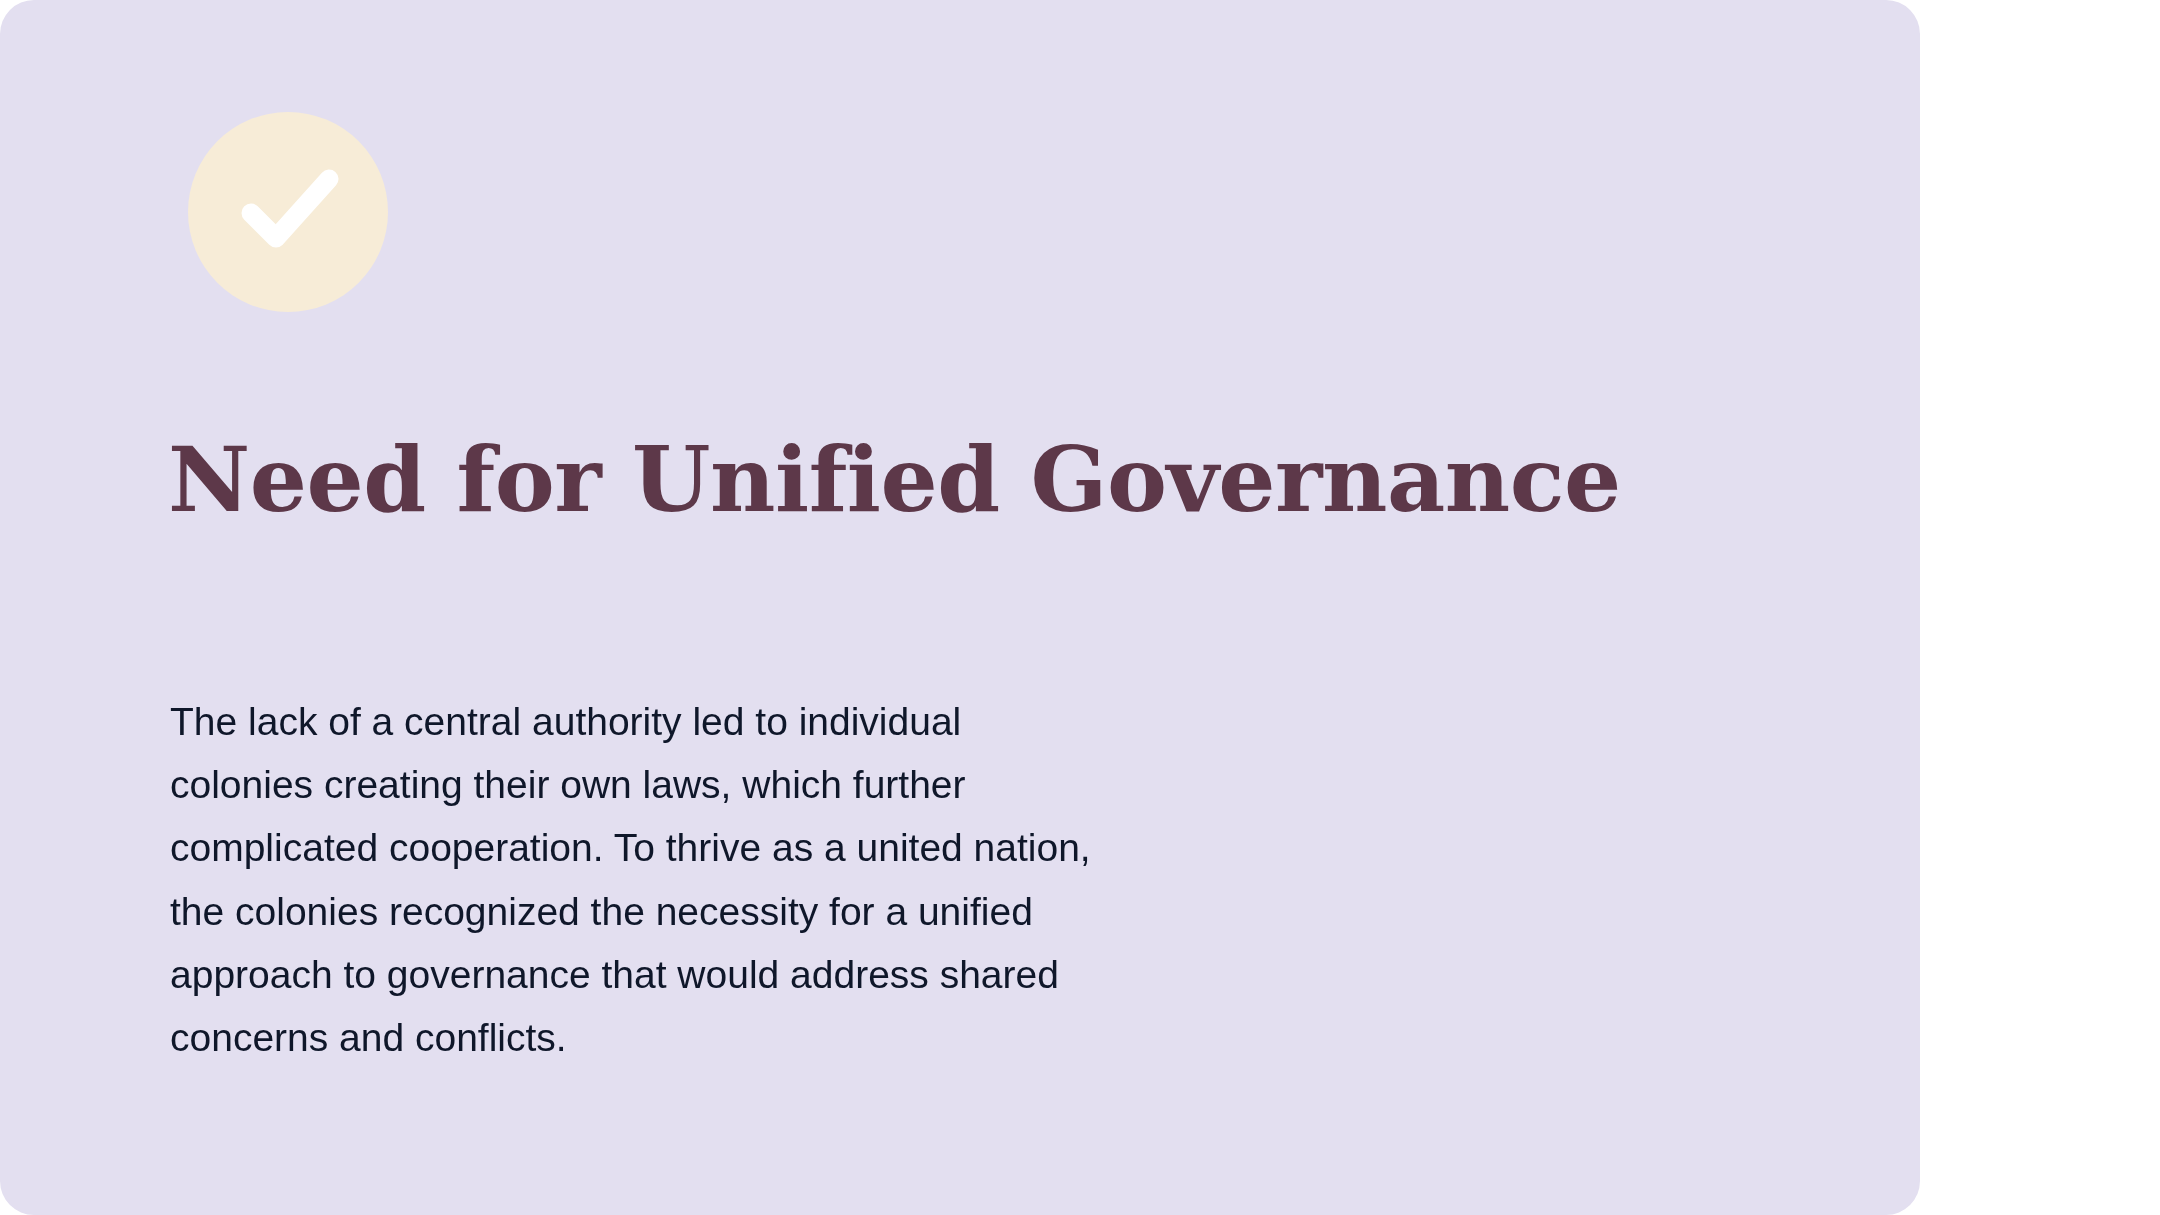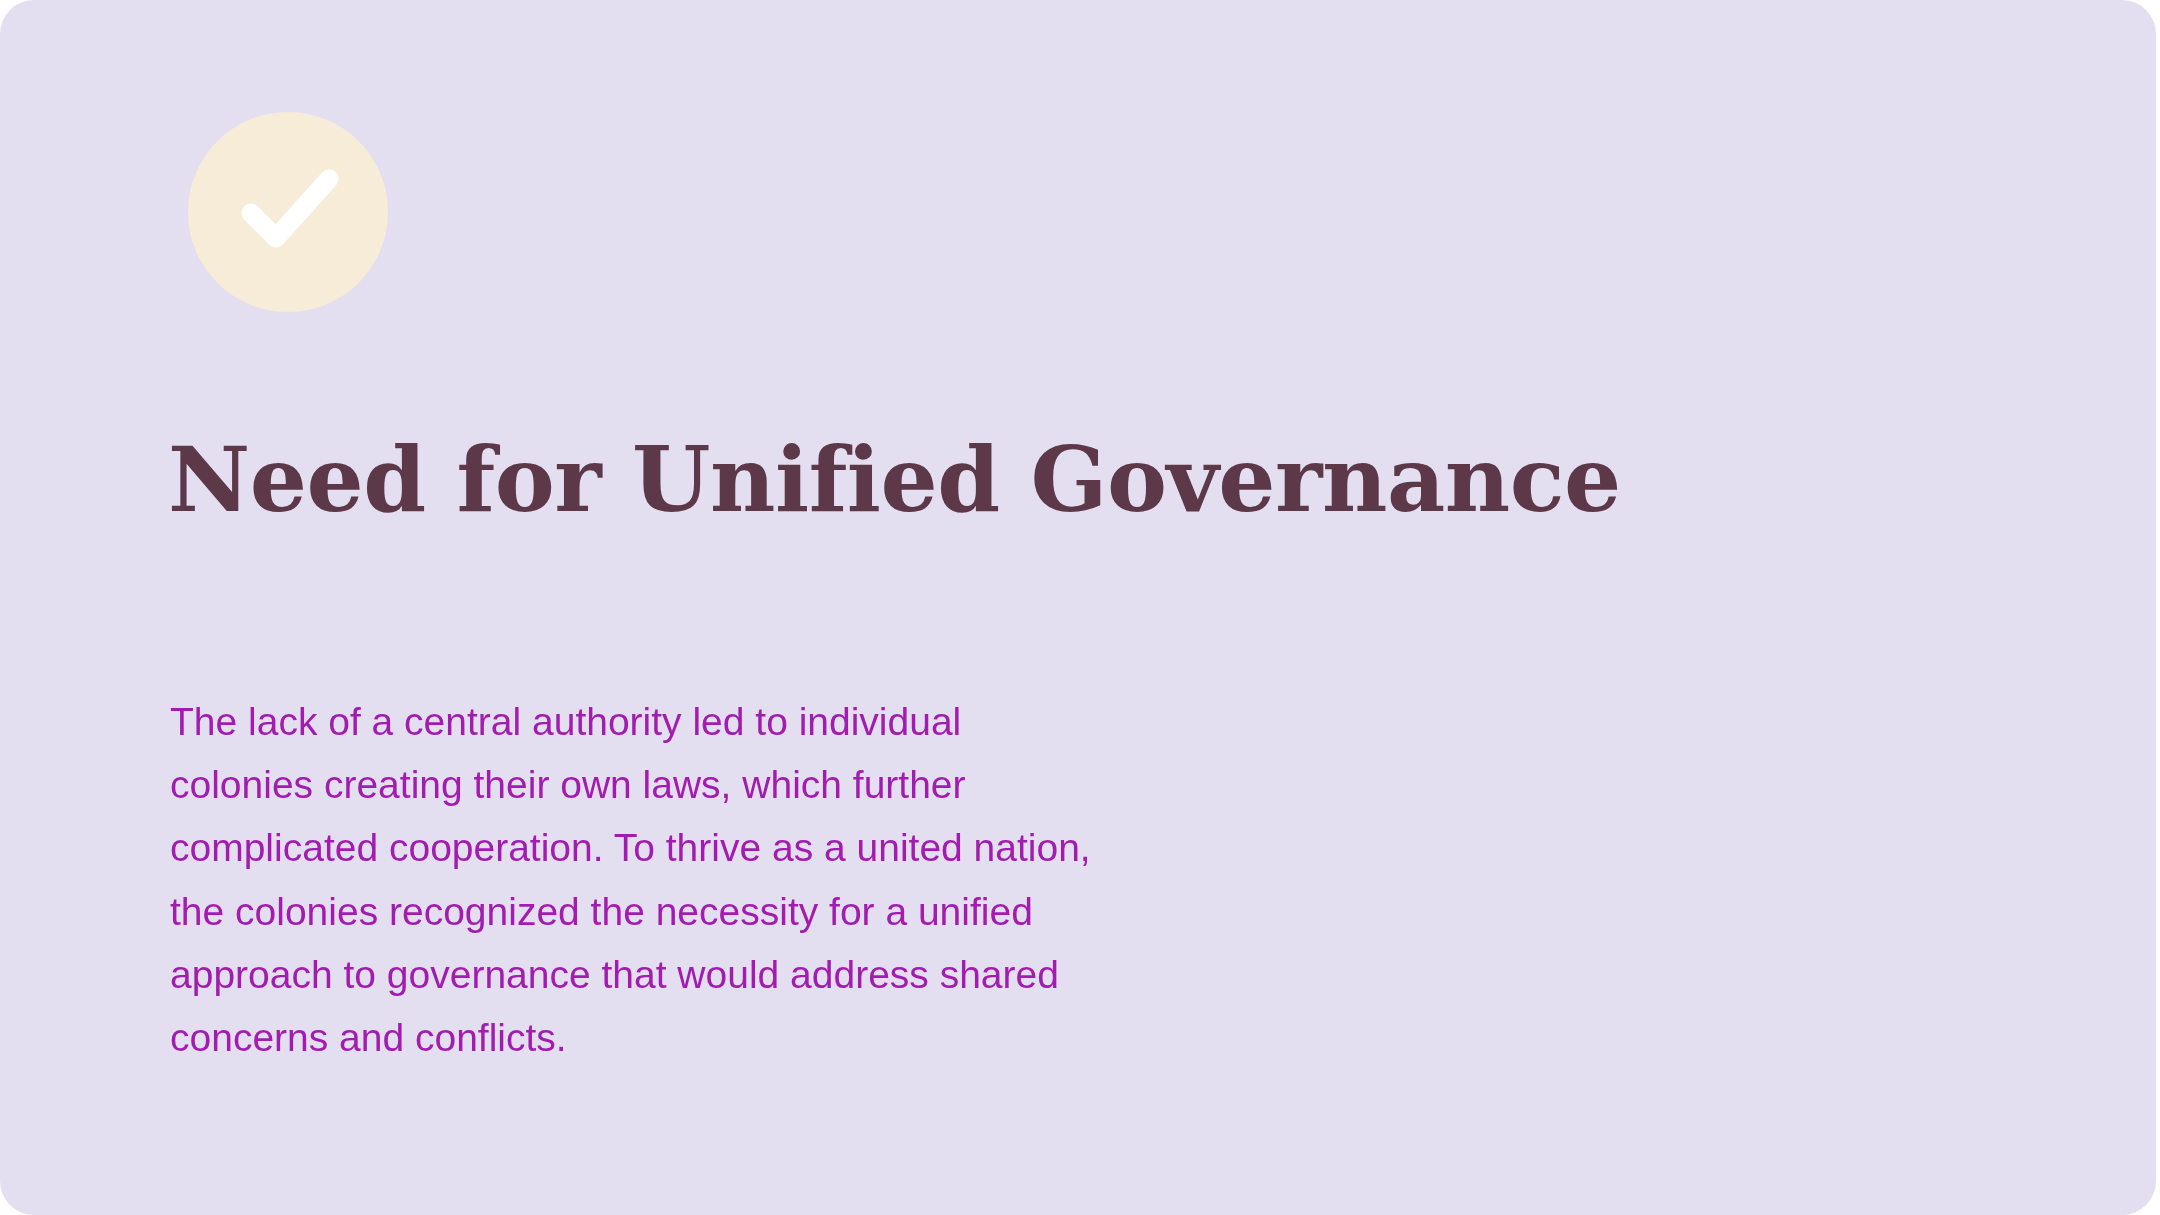--- a/index.html
+++ b/index.html
@@ -10,21 +10,21 @@
   body {
     width: 2160px;
     height: 1215px;
     overflow: hidden;
     font-family: "Liberation Sans", sans-serif;
   }
   .slide {
     position: absolute;
     left: 0;
     top: 0;
-    width: 2156px;
+    width: 1920px;
     height: 1215px;
     background: #e3dff0;
     border-radius: 34px;
     overflow: hidden;
     box-sizing: border-box;
   }
   .badge {
     position: absolute;
     left: 188px;
     top: 112px;
@@ -56,21 +56,21 @@
   .body-text {
     position: absolute;
     left: 170px;
     top: 690px;
     width: 930px;
     margin: 0;
     font-family: "Liberation Sans", sans-serif;
     font-weight: 400;
     font-size: 39px;
     line-height: 1.62;
-    color: #a21caf;
+    color: #0f172a;
   }
 </style>
 </head>
 <body>
 
 <div class="slide">
 
   <div class="badge">
     <span>
       <svg width="150" height="150" viewBox="0 0 150 150" fill="none" xmlns="http://www.w3.org/2000/svg">

